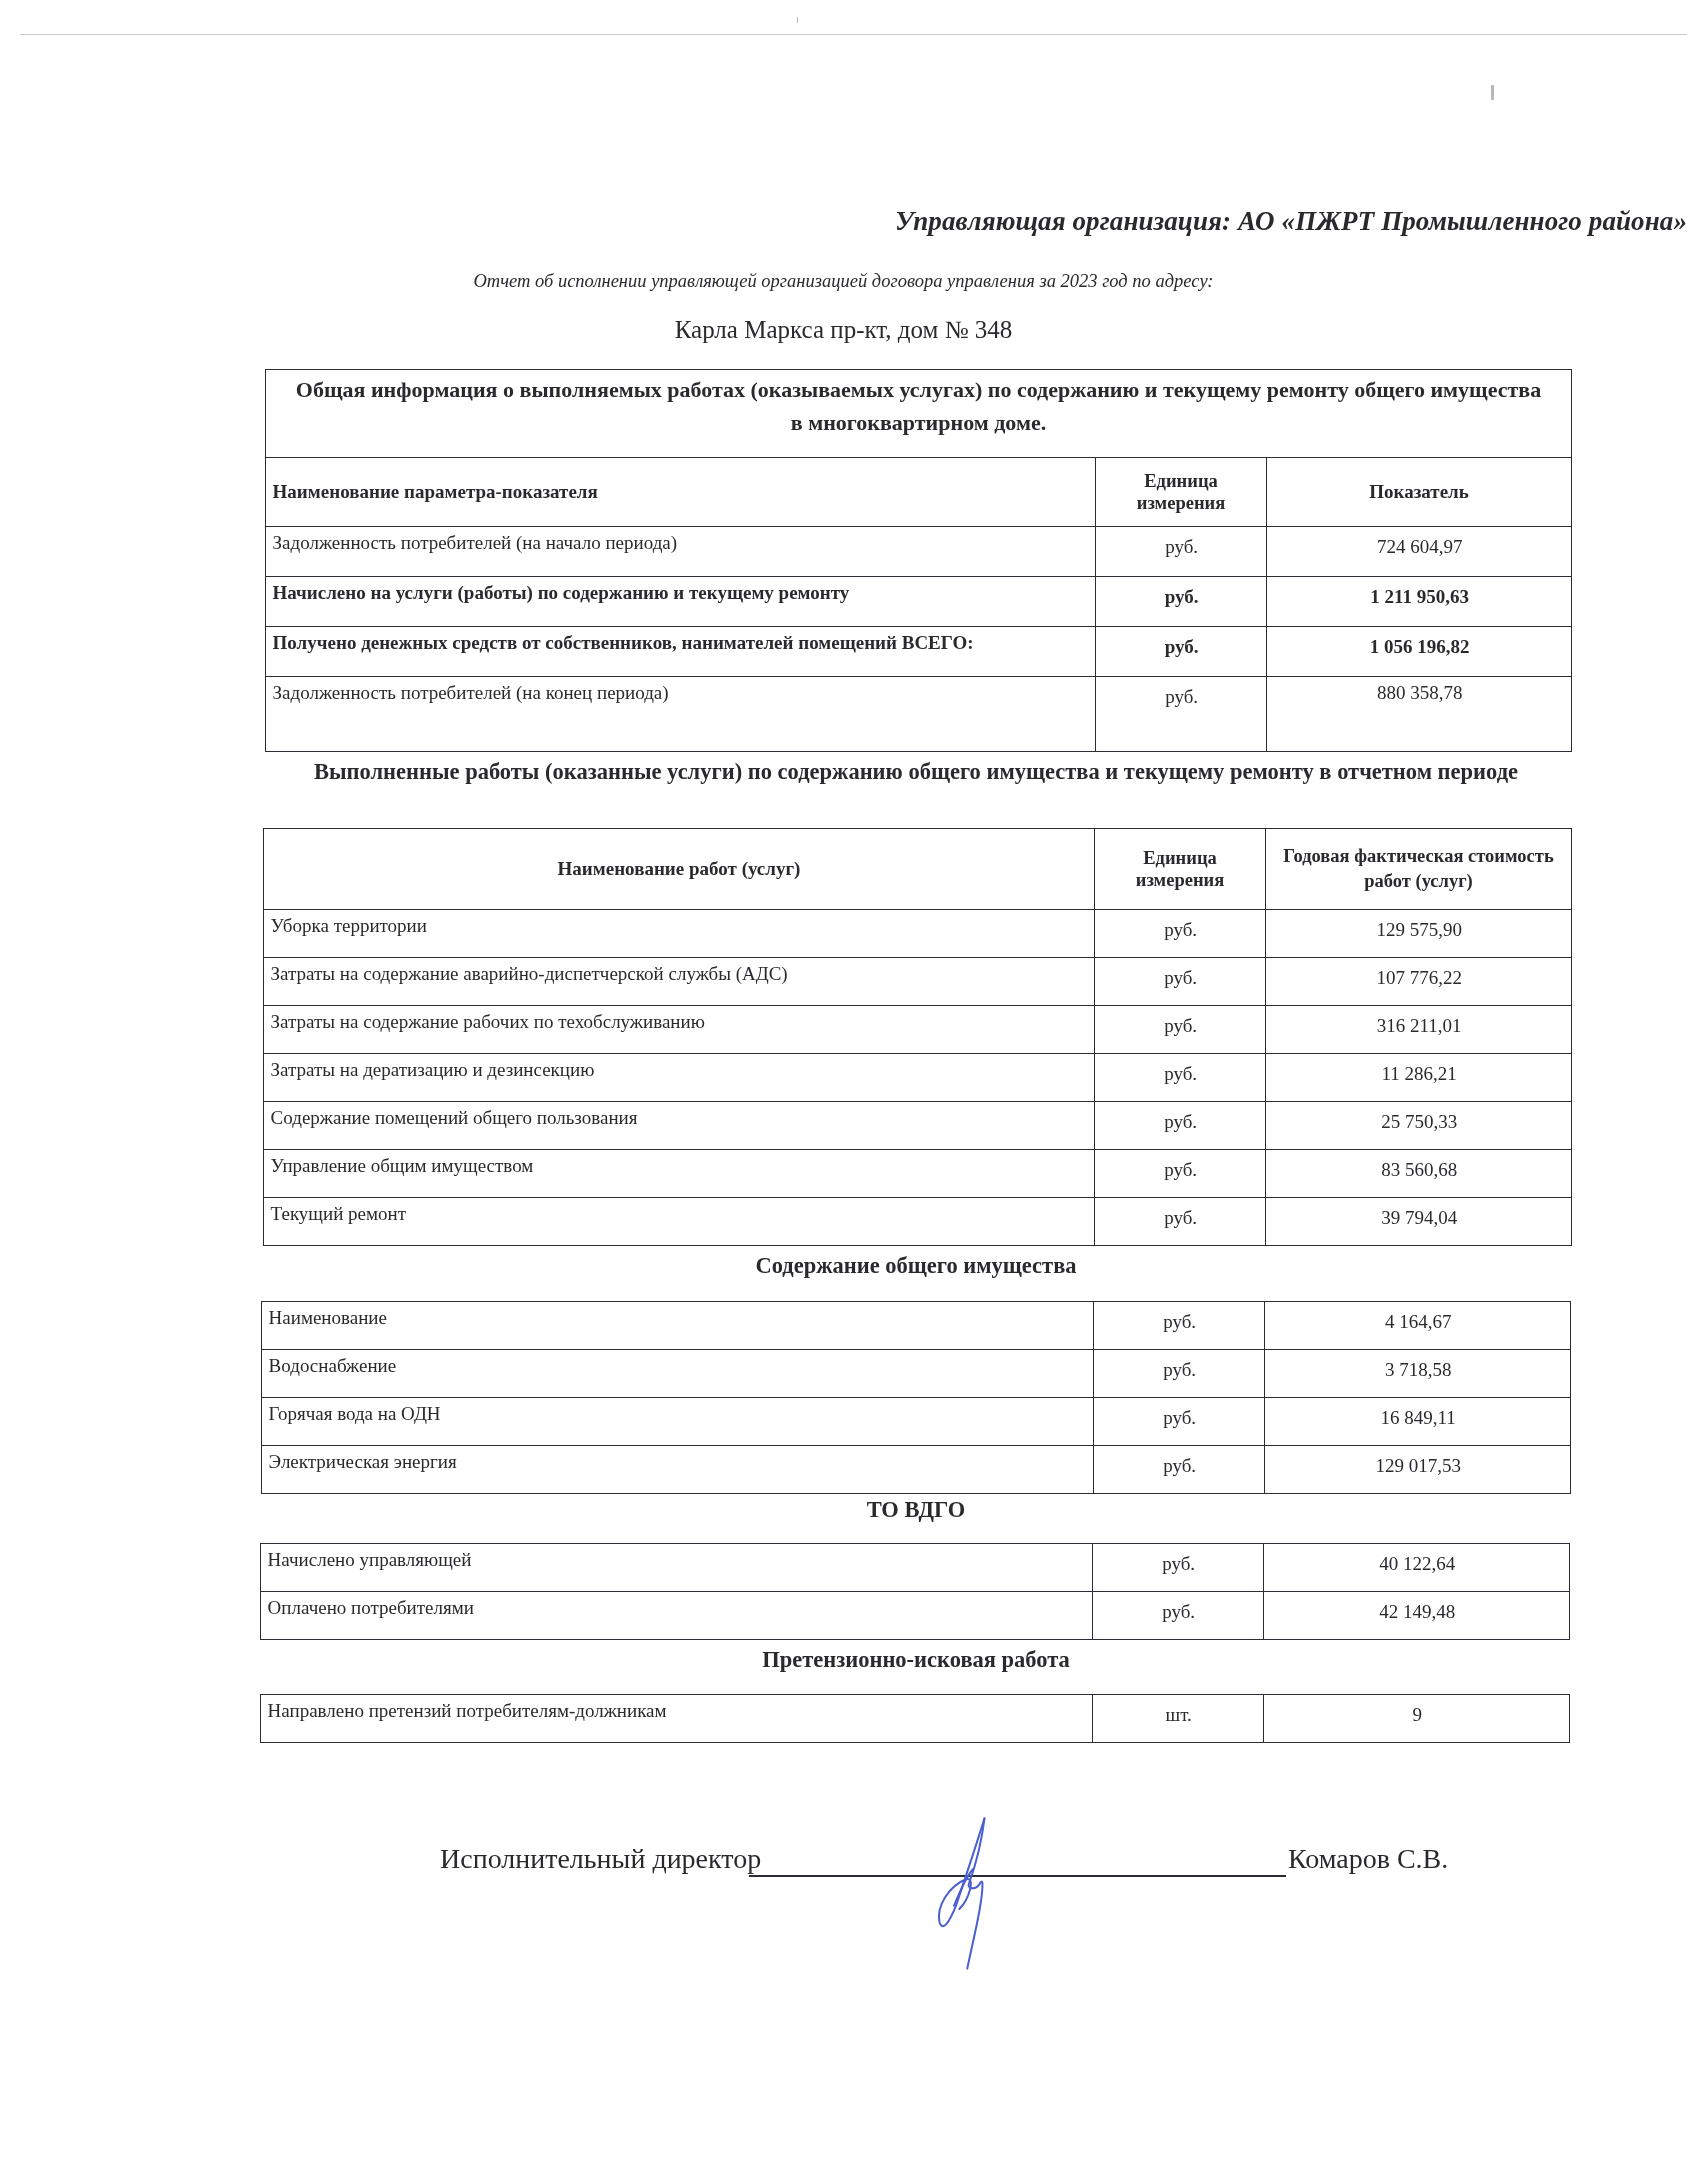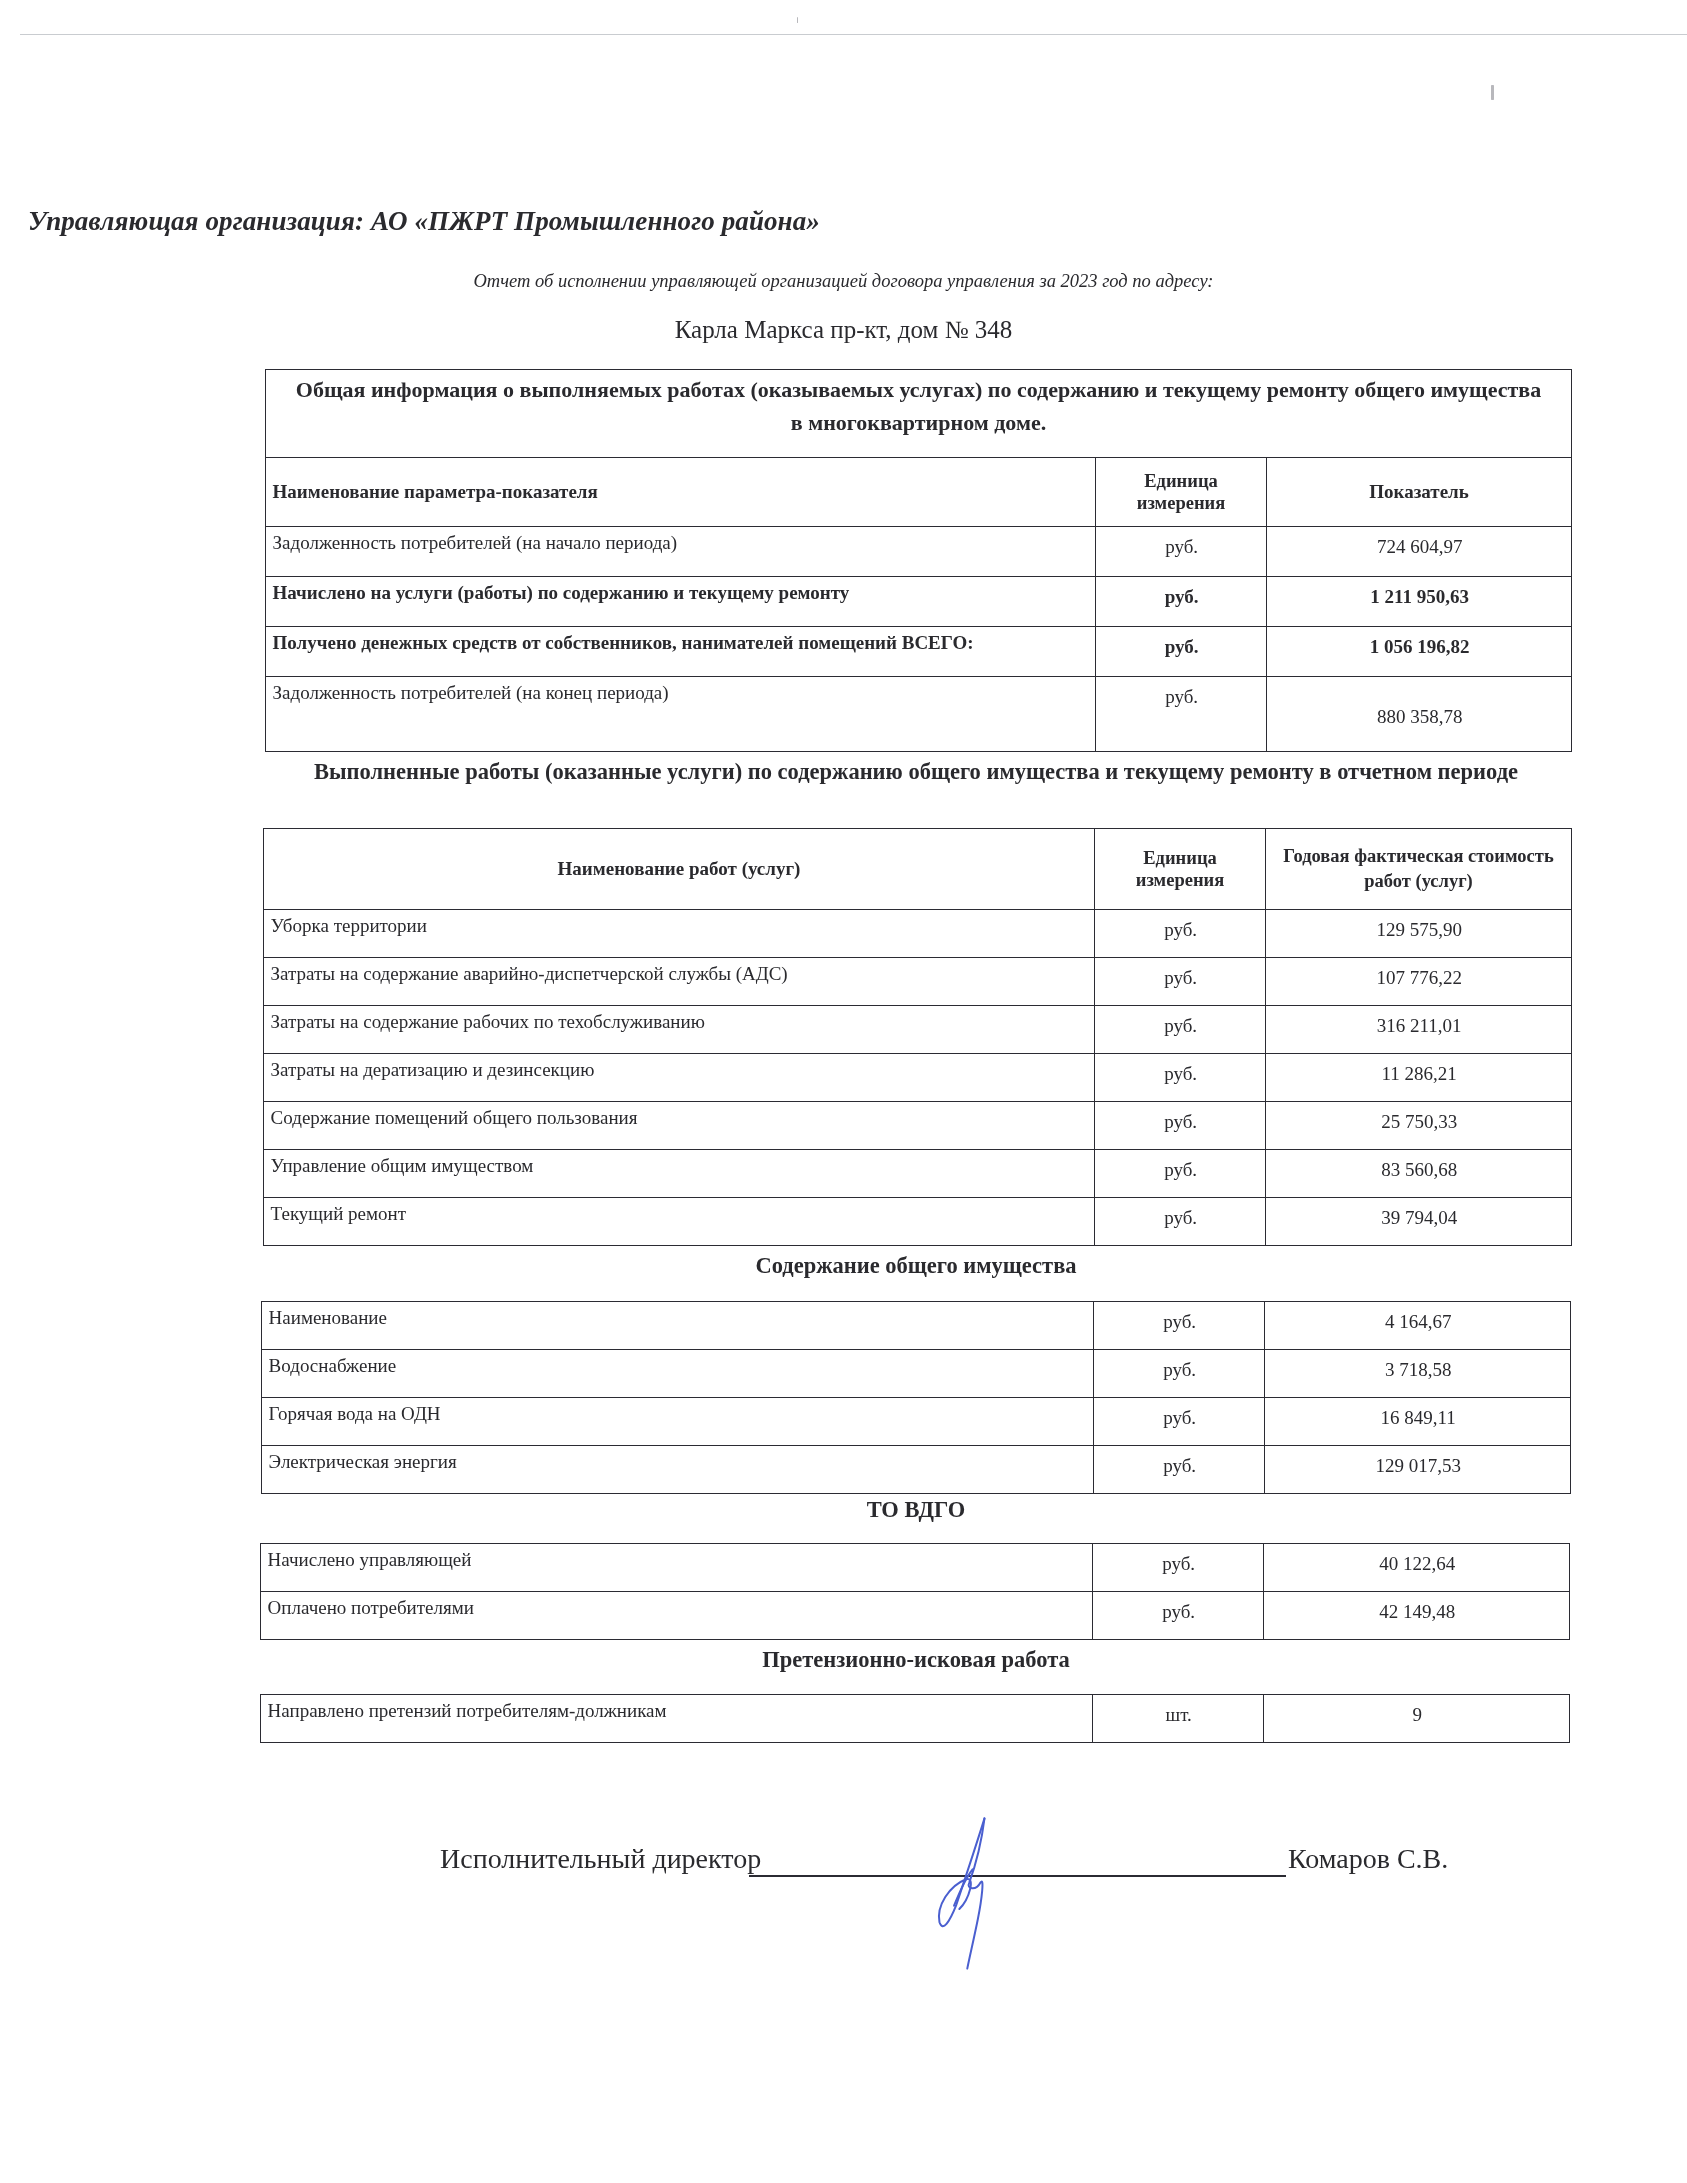--- a/index.html
+++ b/index.html
@@ -11,22 +11,22 @@
     overflow: hidden;
   }
   .scan-line {
     position: absolute; left: 20px; top: 34px; width: 1667px; height: 1.3px;
     background: #c9ccd0;
   }
   .speck { position: absolute; background: #b8b8bc; border-radius: 0.7px; }
 
   .title-org {
     position: absolute; left: 0; width: 1687px; top: 206px;
-    text-align: left; font-style: italic; font-weight: bold;
-    font-size: 27px; letter-spacing: 0.1px; padding-left: 28px;
+    text-align: right; font-style: italic; font-weight: bold;
+    font-size: 27px; letter-spacing: 0.1px;
   }
   .title-report {
     position: absolute; left: 0; width: 1687px; top: 271px;
     text-align: center; font-style: italic; font-weight: normal;
     font-size: 18.5px;
   }
   .title-address {
     position: absolute; left: 0; width: 1687px; top: 316px;
     text-align: center; font-size: 25px; font-weight: normal;
   }
@@ -102,21 +102,21 @@
     <td class="val">1 211 950,63</td>
   </tr>
   <tr class="bold" style="height:50px">
     <td>Получено денежных средств от собственников, нанимателей помещений ВСЕГО:</td>
     <td class="unit">руб.</td>
     <td class="val">1 056 196,82</td>
   </tr>
   <tr style="height:75px">
     <td>Задолженность потребителей (на конец периода)</td>
     <td class="unit">руб.</td>
-    <td class="val" style="padding-top:29px;">880 358,78</td>
+    <td class="val" style="padding-top:5px;">880 358,78</td>
   </tr>
 </tbody>
   </table>
 
 <div class="section-heading" style="top:756px; padding:0 26.5px;">Выполненные работы (оказанные услуги) по содержанию общего имущества и текущему ремонту в отчетном периоде</div>
 
 <table class="doc" style="left:263px; top:828px; width:1308px;">
   <colgroup>
       <col style="width:831px">
       <col style="width:171px">

